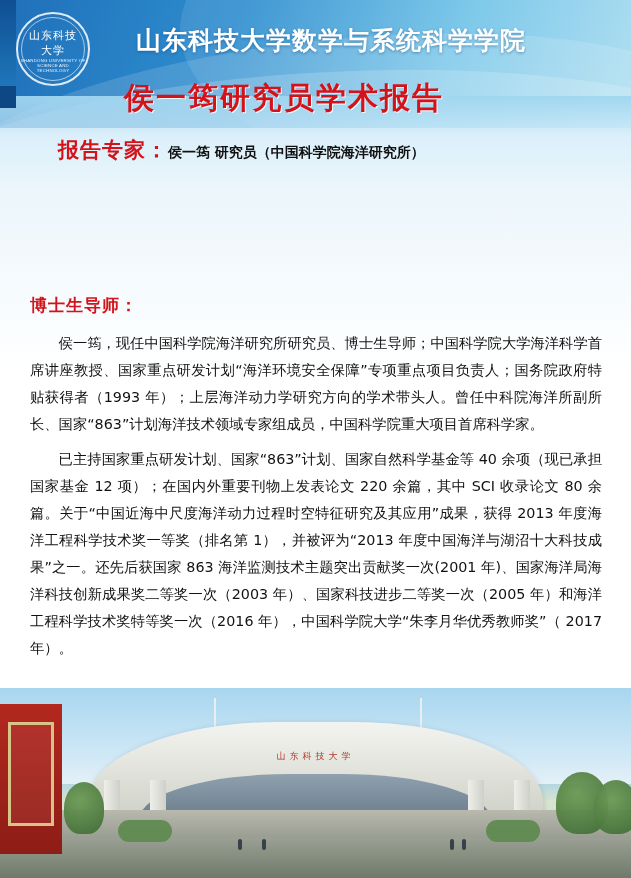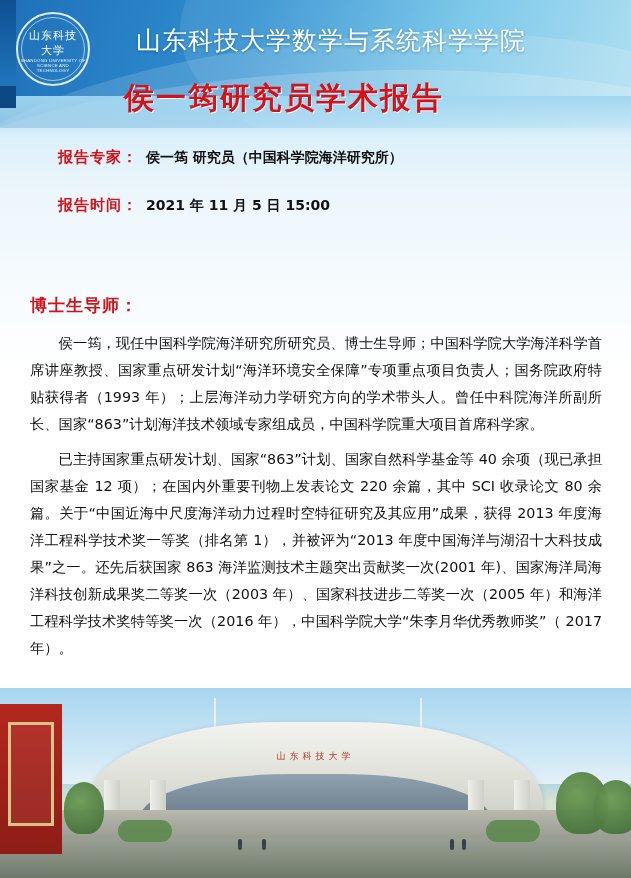--- a/index.html
+++ b/index.html
@@ -115,21 +115,21 @@
     font-family: "Liberation Sans", sans-serif;
   }
   
   .school-title {
     position: absolute;
     left: 96px; top: 24px;
     width: 470px;
     text-align: center;
     color: #ffffff;
     font-size: 25px;
-    font-weight: normal;
+    font-weight: bold;
     letter-spacing: 1px;
     text-shadow: 0 1px 3px rgba(0,60,120,0.45);
     font-family: "DejaVu Sans", sans-serif;
   }
   .main-title {
     position: absolute;
     left: 0; top: 78px;
     width: 568px;
     text-align: center;
     color: #d4121a;
@@ -145,32 +145,30 @@
     left: 58px; top: 136px;
     width: 540px;
   }
   .info-row {
     display: flex;
     align-items: baseline;
     margin-bottom: 17px;
   }
   .info-label {
     color: #d4121a;
-    font-size: 15px;
+    font-size: 21px;
     font-weight: bold;
     letter-spacing: 1px;
     white-space: nowrap;
     font-family: "DejaVu Sans", sans-serif;
-    margin-top: 12px;
   }
   .info-value {
     color: #111111;
     font-size: 14px;
     font-weight: bold;
-    margin-left: 8px;
     font-family: "DejaVu Sans", sans-serif;
   }
   
   .bio-heading {
     position: absolute;
     left: 30px; top: 294px;
     color: #d4121a;
     font-size: 17px;
     font-weight: bold;
     letter-spacing: 1px;
@@ -306,24 +304,20 @@
     <div class="lb">SHANDONG UNIVERSITY OF SCIENCE AND TECHNOLOGY</div>
   </div>
 
   <div class="school-title">山东科技大学数学与系统科学学院</div>
   <div class="main-title">侯一筠研究员学术报告</div>
 
   <div class="info">
     <div class="info-row">
       <span class="info-label">报告专家：</span>
       <span class="info-value">侯一筠 研究员（中国科学院海洋研究所）</span>
-    </div>
-    <div class="info-row">
-      <span class="info-label">报告时间：</span>
-      <span class="info-value">2021 年 11 月 5 日 15:00</span>
     </div>
   </div>
 
   <div class="bio-heading">博士生导师：</div>
   <div class="bio-body">
     <p>侯一筠，现任中国科学院海洋研究所研究员、博士生导师；中国科学院大学海洋科学首席讲座教授、国家重点研发计划“海洋环境安全保障”专项重点项目负责人；国务院政府特贴获得者（1993 年）；上层海洋动力学研究方向的学术带头人。曾任中科院海洋所副所长、国家“863”计划海洋技术领域专家组成员，中国科学院重大项目首席科学家。</p>
     <p>已主持国家重点研发计划、国家“863”计划、国家自然科学基金等 40 余项（现已承担国家基金 12 项）；在国内外重要刊物上发表论文 220 余篇，其中 SCI 收录论文 80 余篇。关于“中国近海中尺度海洋动力过程时空特征研究及其应用”成果，获得 2013 年度海洋工程科学技术奖一等奖（排名第 1），并被评为“2013 年度中国海洋与湖沼十大科技成果”之一。还先后获国家 863 海洋监测技术主题突出贡献奖一次(2001 年)、国家海洋局海洋科技创新成果奖二等奖一次（2003 年）、国家科技进步二等奖一次（2005 年）和海洋工程科学技术奖特等奖一次（2016 年），中国科学院大学“朱李月华优秀教师奖”（ 2017 年）。</p>
   </div>
 
   <div class="photo">

